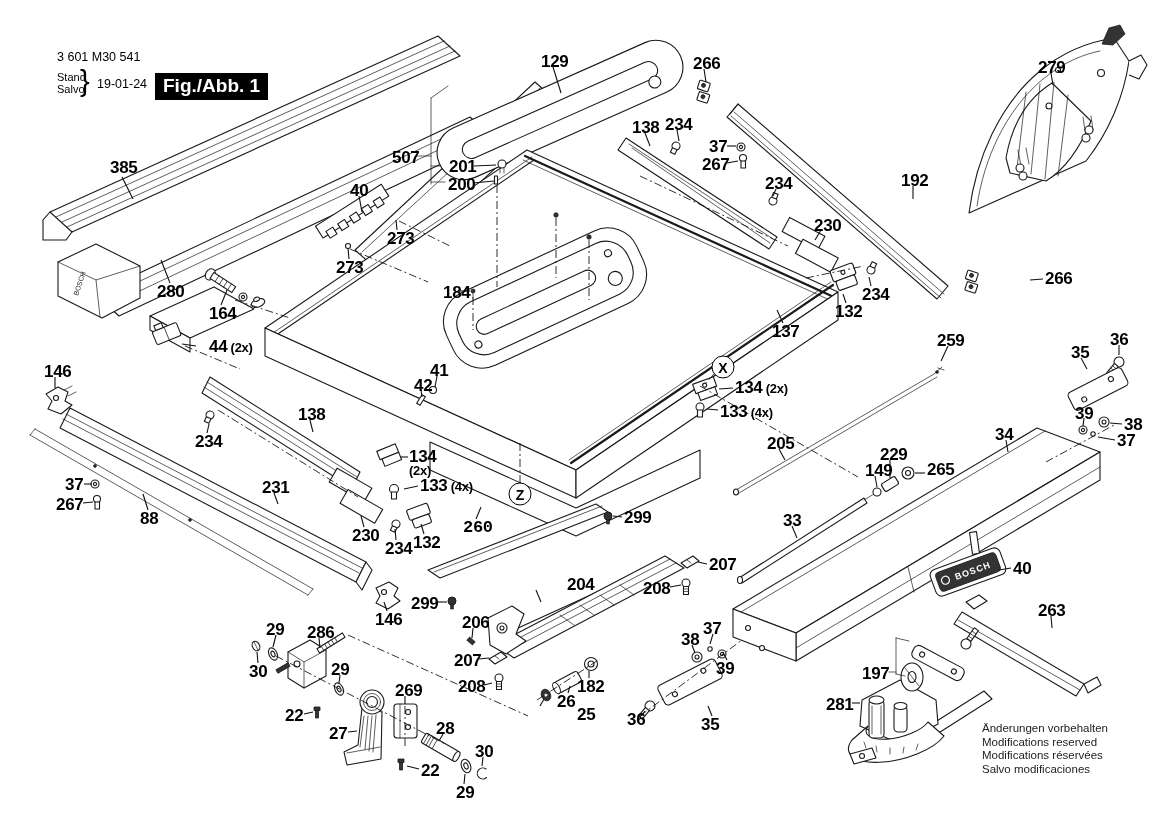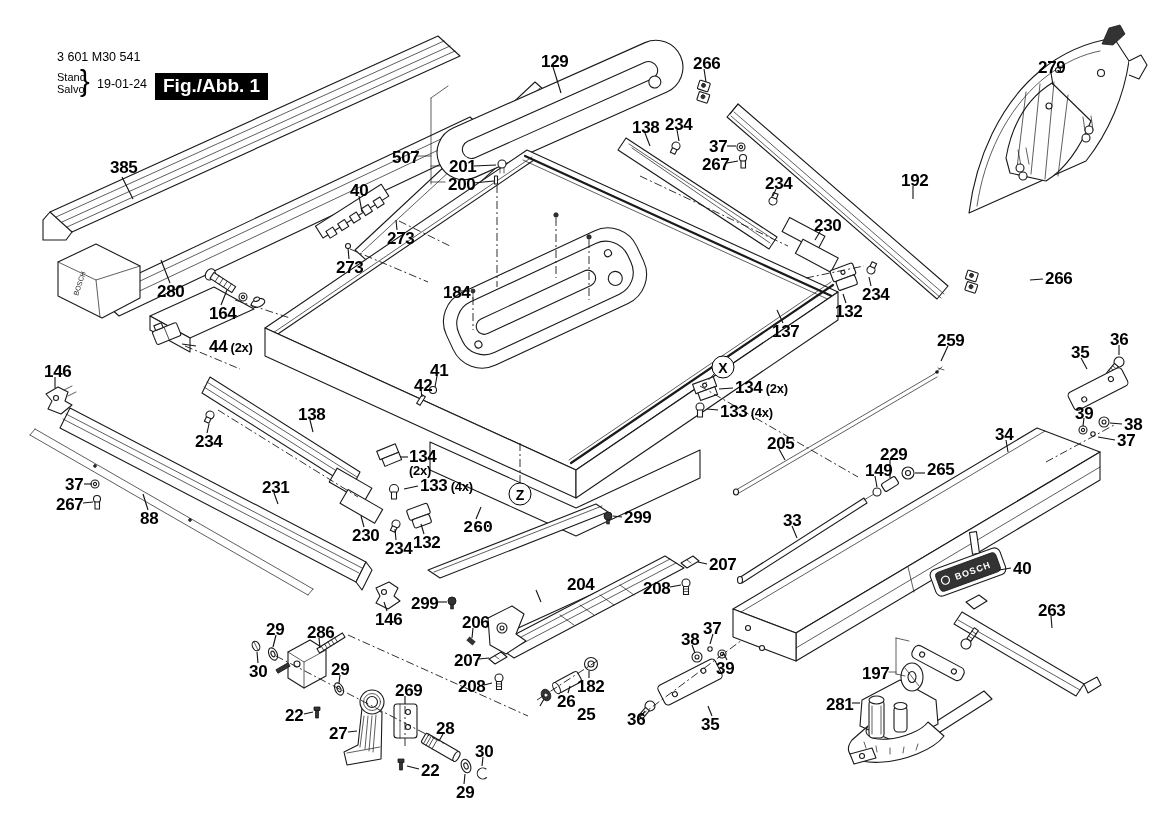--- a/index.html
+++ b/index.html
@@ -668,13 +668,19 @@
 
   <div id="hdr-part">3 601 M30 541</div>
   <div id="hdr-stand">
     <span>Stand</span><br>
     <span>Salvo</span>
   </div>
   <div id="hdr-brace">}</div>
   <div id="hdr-date">19-01-24</div>
   <div id="fig-box">Fig./Abb. 1</div>
 
+  <div id="footer-notes">
+      <div>Änderungen vorbehalten</div>
+      <div>Modifications reserved</div>
+      <div>Modifications réservées</div>
+      <div>Salvo modificaciones</div>
+    </div>
 </div>
 
 </body></html>

